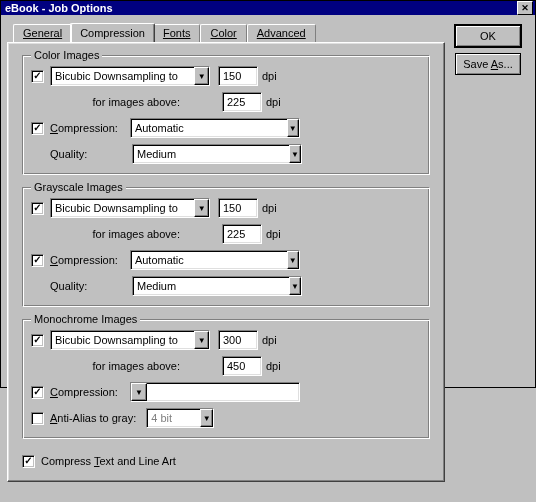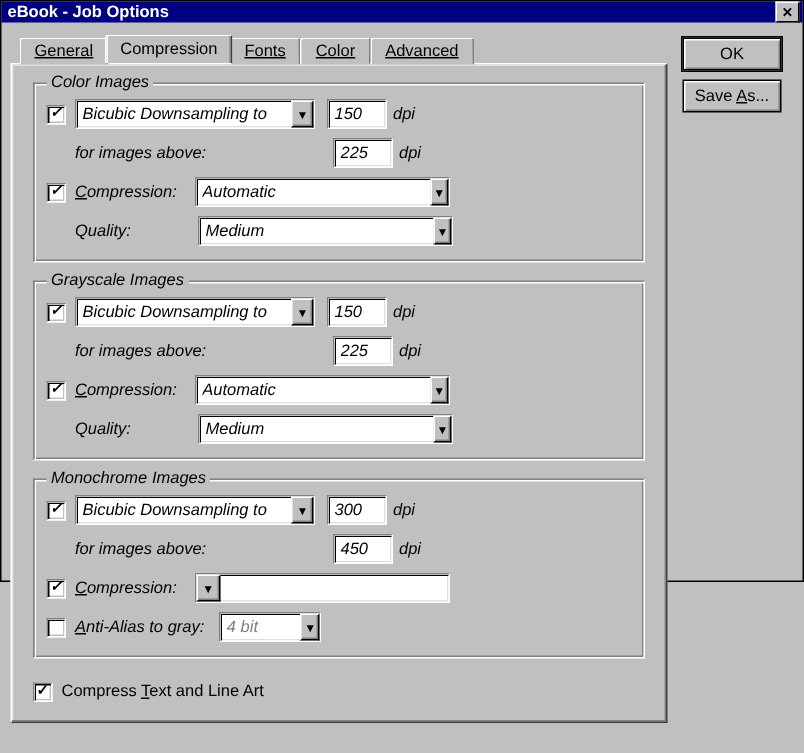--- a/index.html
+++ b/index.html
@@ -43,21 +43,21 @@
 }
 .client {
   flex: 1;
   display: flex;
   padding: 8px 10px 10px 6px;
 }
 .left-col { flex: 1; }
 .right-col { width: 70px; margin-left: 10px; padding-top: 2px; }
 
 
-.tabbar { display: flex; align-items: center; margin-left: 6px; }
+.tabbar { display: flex; align-items: flex-start; margin-left: 6px; }
 .tab {
   padding: 2px 9px 3px 9px;
   background: #c0c0c0;
   border: 1px solid #fff;
   border-right-color: #808080;
   border-bottom: none;
   border-top-left-radius: 2px;
   border-top-right-radius: 2px;
   position: relative;
   top: 1px;
@@ -98,21 +98,20 @@
 
 
 .group {
   border: 1px solid #808080;
   border-right-color: #fff;
   border-bottom-color: #fff;
   box-shadow: inset 1px 1px #fff, inset -1px -1px #808080;
   padding: 10px 8px 10px 8px;
   margin: 0 4px 12px 4px;
   position: relative;
-  font-style: italic;
 }
 .group-title {
   position: absolute;
   top: -7px; left: 8px;
   background: #c0c0c0;
   padding: 0 3px;
 }
 
 
 .row { display: flex; align-items: center; margin-bottom: 6px; min-height: 20px; }
@@ -121,21 +120,21 @@
   width: 13px; height: 13px;
   background: #fff;
   border: 1px solid #808080;
   border-right-color: #fff; border-bottom-color: #fff;
   box-shadow: inset 1px 1px #000, inset -1px -1px #c0c0c0;
   margin-right: 6px;
   display: inline-flex; align-items: center; justify-content: center;
   font-size: 10px; line-height: 1;
 }
 .chk.checked::after { content: "✓"; font-weight: bold; font-size: 10px; }
-.lbl { margin-right: 4px; }
+.lbl { margin-right: 4px; text-align: right; }
 .lbl.right { margin-left: 4px; margin-right: 0; }
 .lbl.fld { width: 76px; text-align: left; margin-right: 6px; margin-left:19px; }
 .lbl.indent { margin-left: 19px; width: 130px; }
 
 
 .combo {
   display: inline-flex;
   height: 20px;
   background: #fff;
   border: 1px solid #808080;

